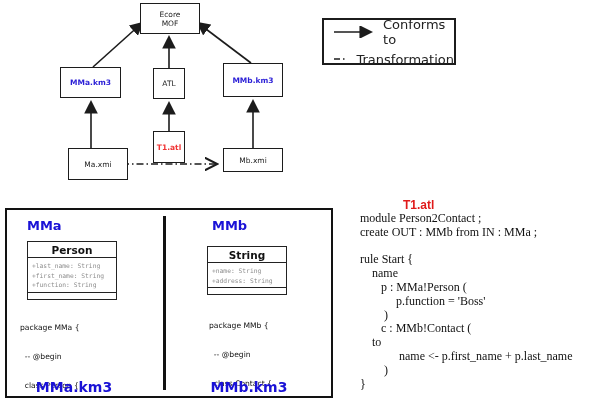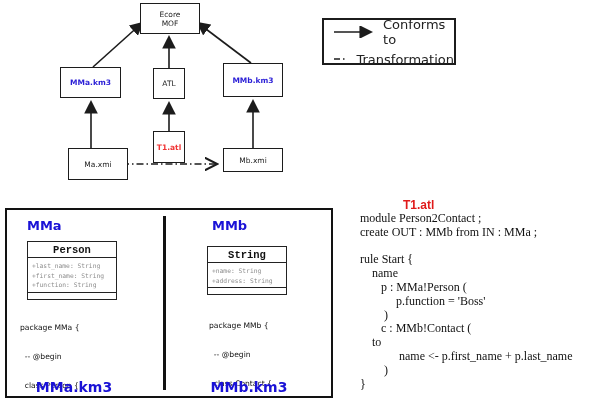--- a/index.html
+++ b/index.html
@@ -22,21 +22,21 @@
             gap:5px; padding-left:9px; }
   .legend-row { display:flex; align-items:center; gap:9px; font-size:13px; color:#222; }
 
   
   .panel { position:absolute; left:5px; top:208px; width:328px; height:190px;
            border:2px solid #121212; box-sizing:border-box; background:#fff; }
   .divider { position:absolute; left:156px; top:6px; width:2.5px; height:174px; background:#121212; }
   .mm-title { position:absolute; font-weight:bold; font-size:13px; color:#1a12d6; text-align:left; }
   .classbox { position:absolute; border:1.5px solid #222; background:#fff; box-sizing:border-box; }
   .classbox .hdr { border-bottom:1.5px solid #222; font-weight:bold; font-size:10.5px;
-                   text-align:center; padding:2px 0 1px; color:#111;font-family:Liberation Mono, monospace; }
+                   text-align:center; padding:2px 0 1px; color:#111; }
   .classbox .attrs { padding:3px 4px 2px; border-bottom:1.2px solid #222; }
   .classbox .attrs div { font-family:"DejaVu Sans Mono", monospace; font-size:6.3px;
                          color:#8d8d8d; line-height:9.5px; white-space:pre; }
   .classbox .ops { height:6px; }
   .km3 { position:absolute; font-size:7.6px; line-height:9.6px; color:#111; white-space:pre; }
   .file-label { position:absolute; font-weight:bold; font-size:14px; color:#1a12d6; text-align:center; }
 
   
   .atl-block { position:absolute; left:360px; top:198px; width:240px; }
   .atl-title { font-family:"Liberation Sans", sans-serif; font-weight:bold; font-size:12px;

